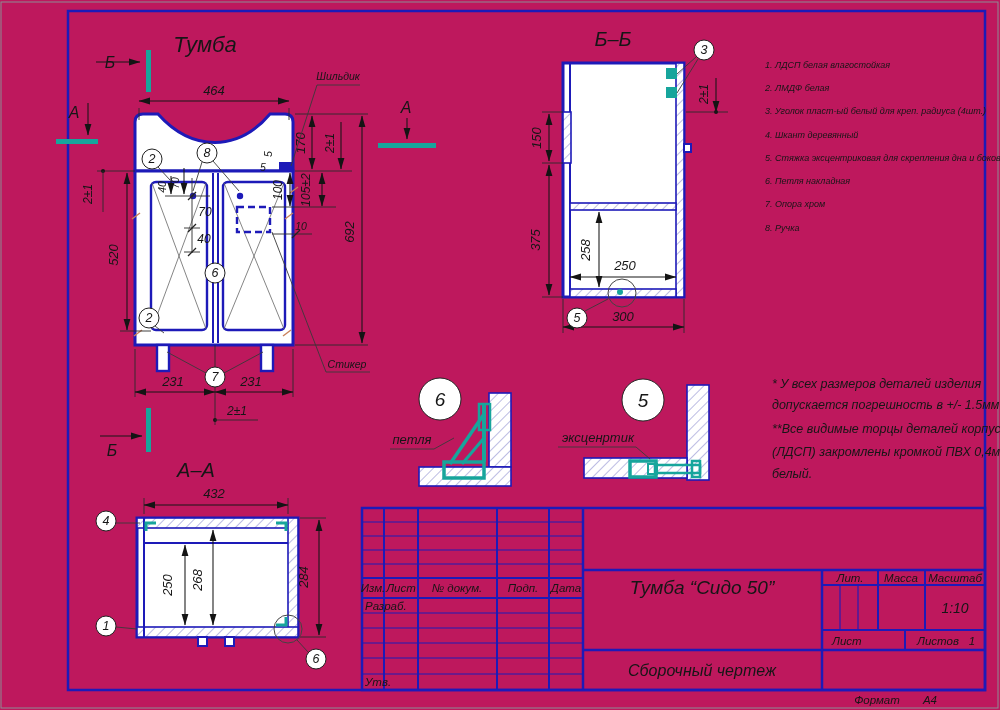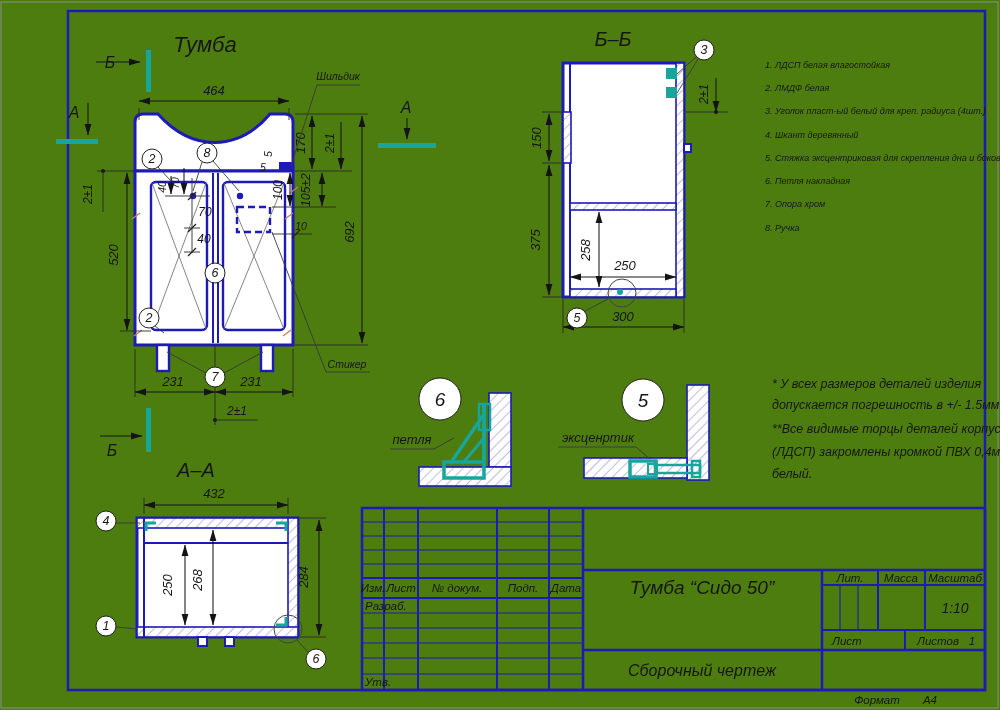--- a/index.html
+++ b/index.html
@@ -3,21 +3,21 @@
 <meta charset="utf-8">
 <style>
   :root{
     --blue:#1d1ab8;
     --teal:#17a59c;
     --hatch:#7a7ac8;
     --orange:#c97f5a;
     --ink:#161616;
   }
   html,body{margin:0;padding:0;background:#fff;}
-  .page{position:relative;width:1000px;height:710px;background:#4d7c0f;overflow:hidden;}
+  .page{position:relative;width:1000px;height:710px;background:#be185d;overflow:hidden;}
   svg{position:absolute;left:0;top:0;}
   text{font-family:"Liberation Sans",sans-serif;font-style:italic;fill:#161616;}
   .am{text-anchor:middle;}
   .t22{font-size:22px;} .t20{font-size:20px;}
   .d13{font-size:13px;} .d12{font-size:12px;} .d11{font-size:10.5px;}
   .c12{font-size:12.5px;} .c19{font-size:19px;}
   .p9{font-size:9px;}  .n12{font-size:12.5px;}
   .tbt{font-size:11.5px;} .tb14{font-size:14px;} .t16{font-size:16px;}
   .bl3{stroke:var(--blue);stroke-width:3;fill:none;}
   .bl24{stroke:var(--blue);stroke-width:2.4;fill:none;}

